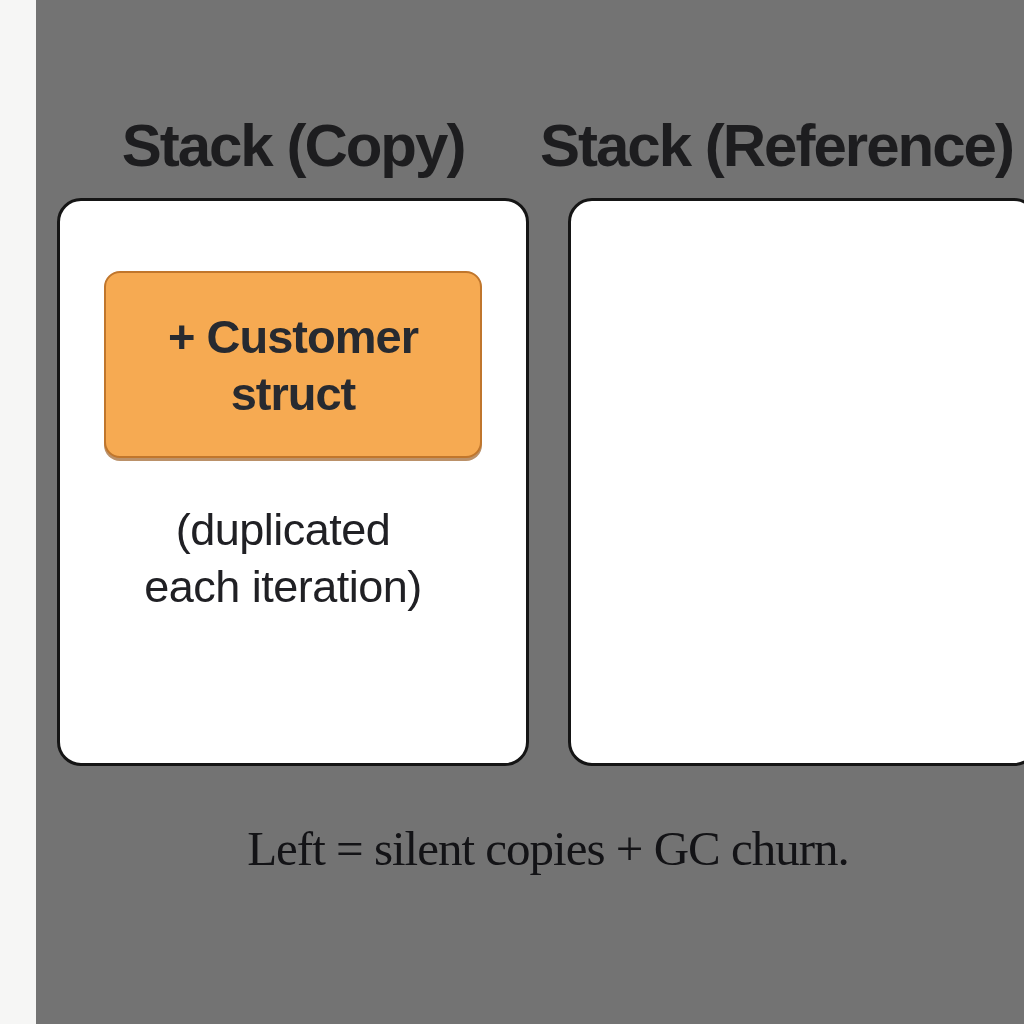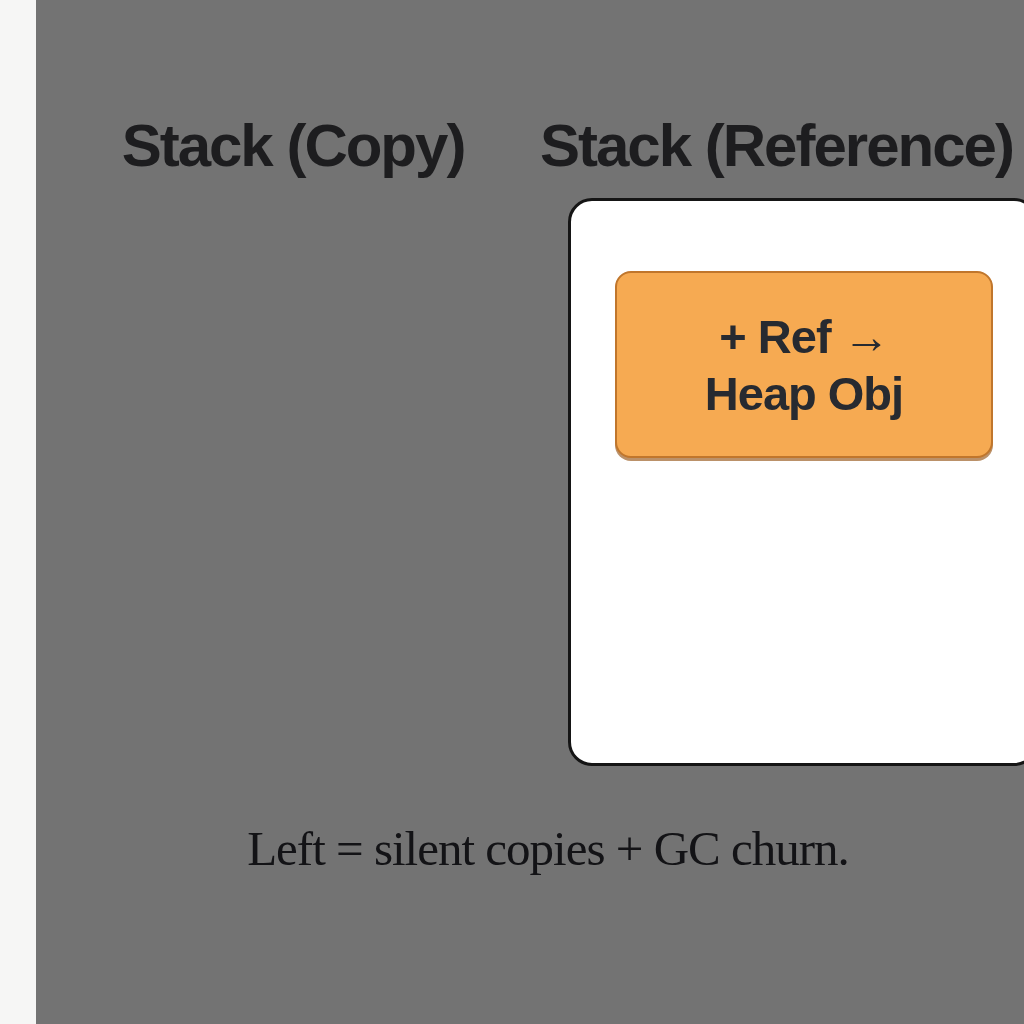--- a/index.html
+++ b/index.html
@@ -91,23 +91,27 @@
 </style>
 </head>
 <body>
 
 <div class="canvas">
 
   <div class="panel-title left">Stack (Copy)</div>
 
   <div class="panel-title right">Stack (Reference)</div>
 
+  <div class="panel left">
+    <div class="frame-box">
+      <div class="label">+ Customer
+struct</div>
+    </div>
+    <div class="panel-note">(duplicated
+each iteration)</div>
+  </div>
 
   <div class="panel right">
-    <div class="frame-box">
-      <div class="label">+ Ref →
-Heap Obj</div>
-    </div>
   </div>
 
   <div class="caption">Left = silent copies + GC churn.</div>
 
 </div>
 
 </body></html>

